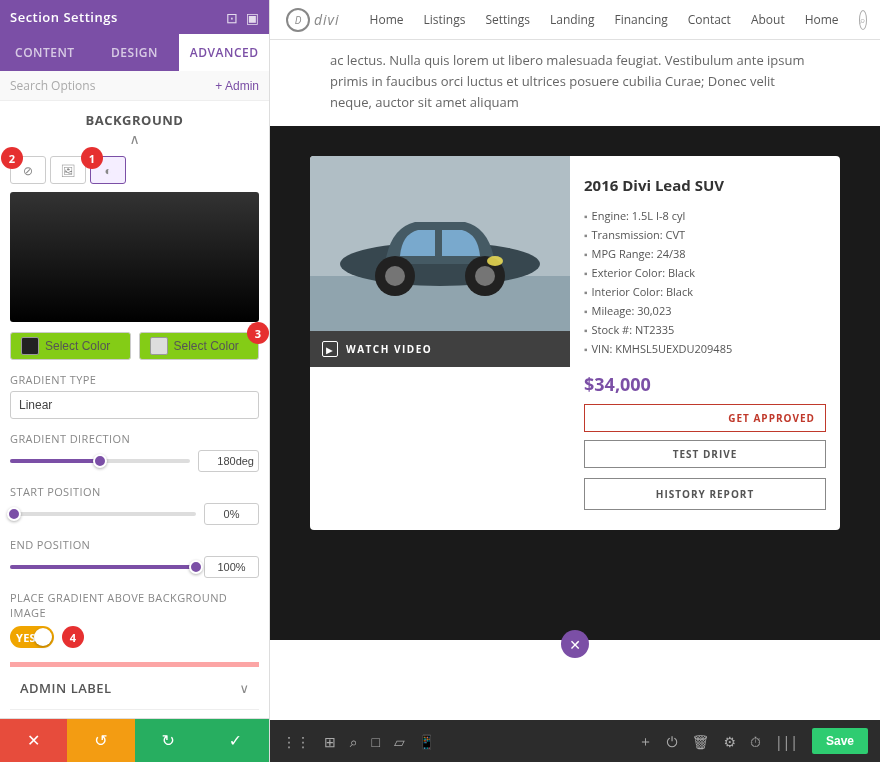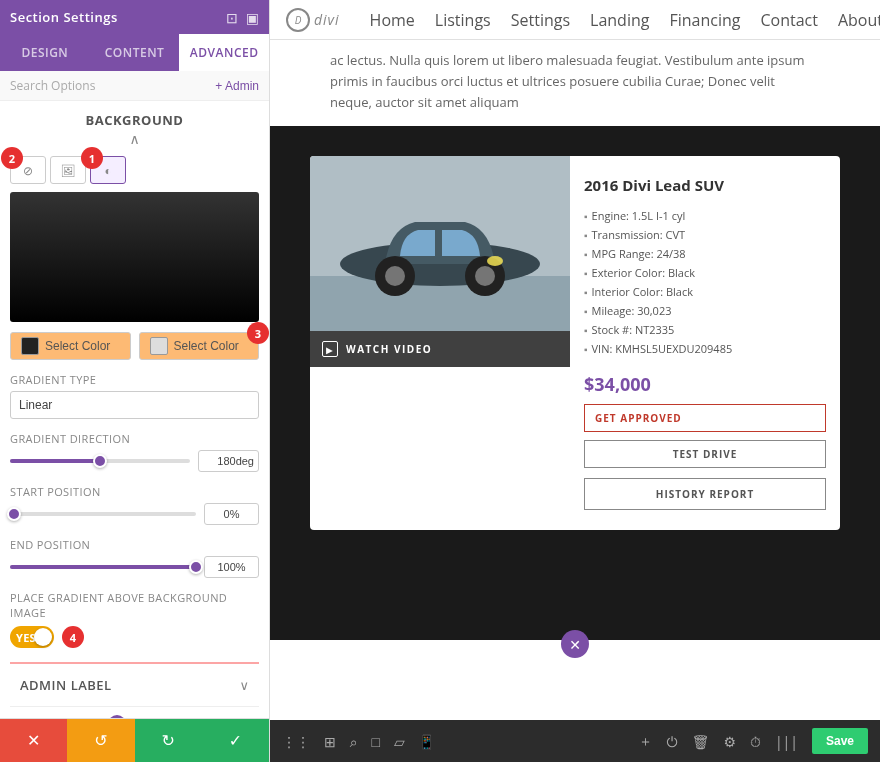--- a/index.html
+++ b/index.html
@@ -174,21 +174,21 @@
       position: relative;
     }
     .color-swatch-btn {
       display: flex;
       align-items: center;
       gap: 6px;
       border: 1px solid #ccc;
       border-radius: 3px;
       padding: 4px 10px;
       cursor: pointer;
-      background: #fdba74;
+      background: #84cc16;
       flex: 1;
       font-size: 12px;
       color: #555;
     }
     .color-swatch {
       width: 18px;
       height: 18px;
       border-radius: 2px;
       border: 1px solid #999;
     }
@@ -308,21 +308,21 @@
       left: 6px;
       letter-spacing: 0.3px;
     }
 
     
     .admin-label-row {
       display: flex;
       justify-content: space-between;
       align-items: center;
       padding: 12px 10px;
-      border-top: 2px solid #fca5a5;
+      border-top: 5px solid #fca5a5;
       cursor: pointer;
     }
     .admin-label-text {
       font-size: 13px;
       font-weight: 600;
       color: #555;
       text-transform: uppercase;
       letter-spacing: 0.5px;
     }
 
@@ -409,21 +409,21 @@
       font-style: italic;
       color: #888;
     }
     .logo-text {
       font-size: 14px;
       color: #888;
       font-style: italic;
       letter-spacing: 1px;
     }
     .nav-item {
-      font-size: 16px;
+      font-size: 12px;
       color: #555;
       cursor: pointer;
       text-decoration: none;
       text-align: right;
     }
     .nav-search {
       margin-left: auto;
       width: 20px;
       height: 20px;
       border-radius: 50%;
@@ -539,21 +539,21 @@
       margin-bottom: 8px;
     }
     .btn-approved {
       border: 1.5px solid #c0392b;
       color: #c0392b;
       font-size: 10px;
       font-weight: 700;
       letter-spacing: 1px;
       text-transform: uppercase;
       padding: 6px 10px;
-      text-align: left;
+      text-align: right;
       cursor: pointer;
       margin-bottom: 8px;
       display: block;
     }
     .btn-test-drive {
       border: 1.5px solid #888;
       color: #555;
       font-size: 10px;
       font-weight: 700;
       letter-spacing: 1px;
@@ -649,22 +649,22 @@
 
   <div class="panel-header">
     <span class="panel-header-title">Section Settings</span>
     <div class="panel-header-icons">
       <span class="panel-header-icon">⊡</span>
       <span class="panel-header-icon">▣</span>
     </div>
   </div>
 
   <div class="tabs-row">
+    <div class="tab">Content</div>
     <div class="tab">Design</div>
-    <div class="tab">Content</div>
     <div class="tab active">Advanced</div>
   </div>
 
   <div class="search-row">
     <span class="search-placeholder">Search Options</span>
     <button class="filter-btn">+ Admin</button>
   </div>
 
   <div class="panel-content">
 
@@ -826,21 +826,21 @@
           </div>
           <div class="watch-video-bar">
             <div class="play-icon">▶</div>
             <span>WATCH VIDEO</span>
           </div>
         </div>
 
         <div class="car-info-side">
           <div class="car-title">2016 Divi Lead SUV</div>
           <ul class="car-specs">
-            <li>Engine: 1.5L I-1 cyl</li>
+            <li>Engine: 1.5L I-8 cyl</li>
             <li>Transmission: CVT</li>
             <li>MPG Range: 24/38</li>
             <li>Exterior Color: Black</li>
             <li>Interior Color: Black</li>
             <li>Mileage: 30,023</li>
             <li>Stock #: NT2335</li>
             <li>VIN: KMHSL5UEXDU209485</li>
           </ul>
           <div class="car-price">$34,000</div>
           <span class="btn-approved">GET APPROVED</span>

